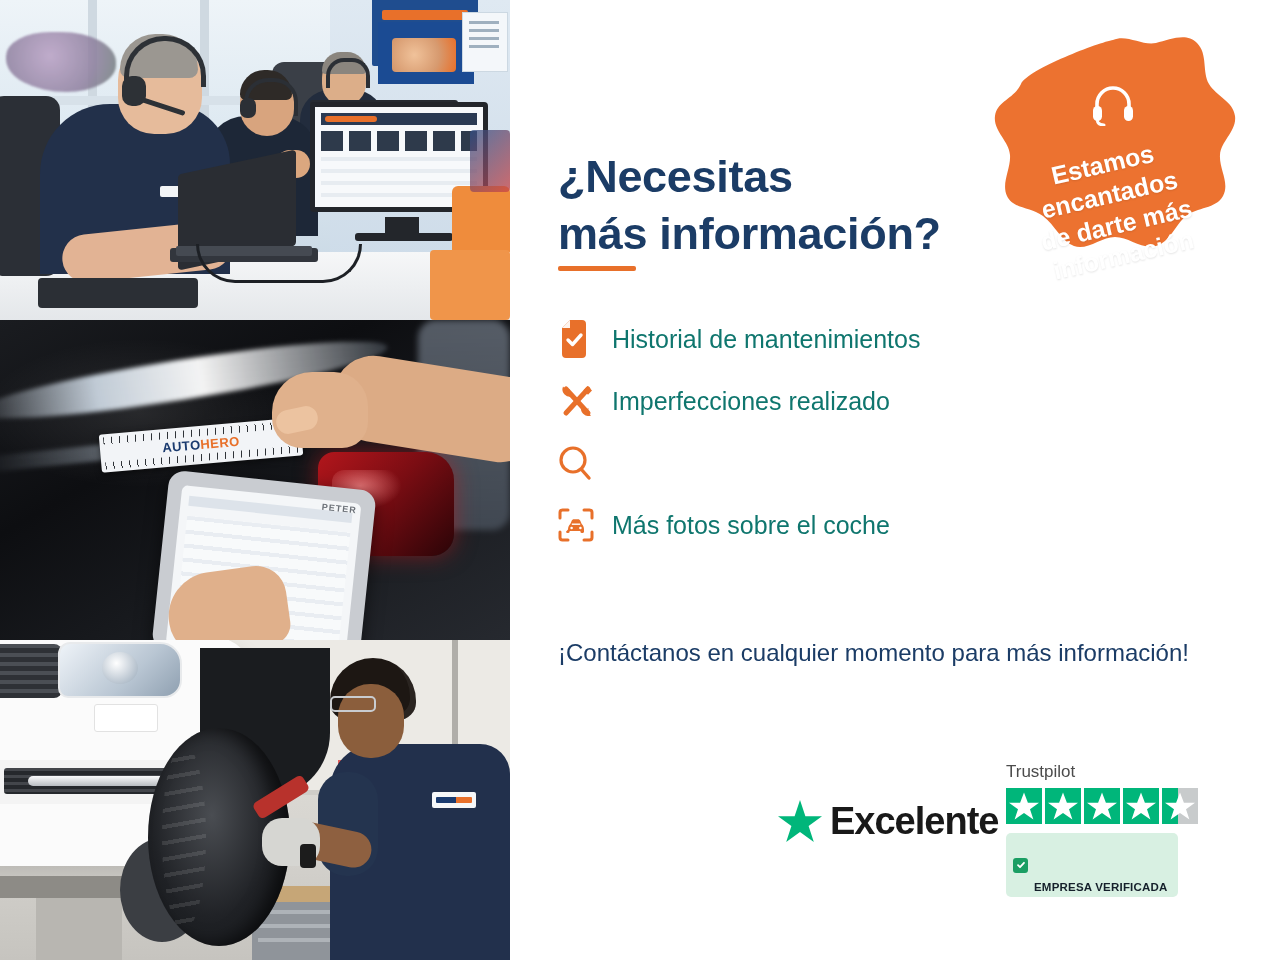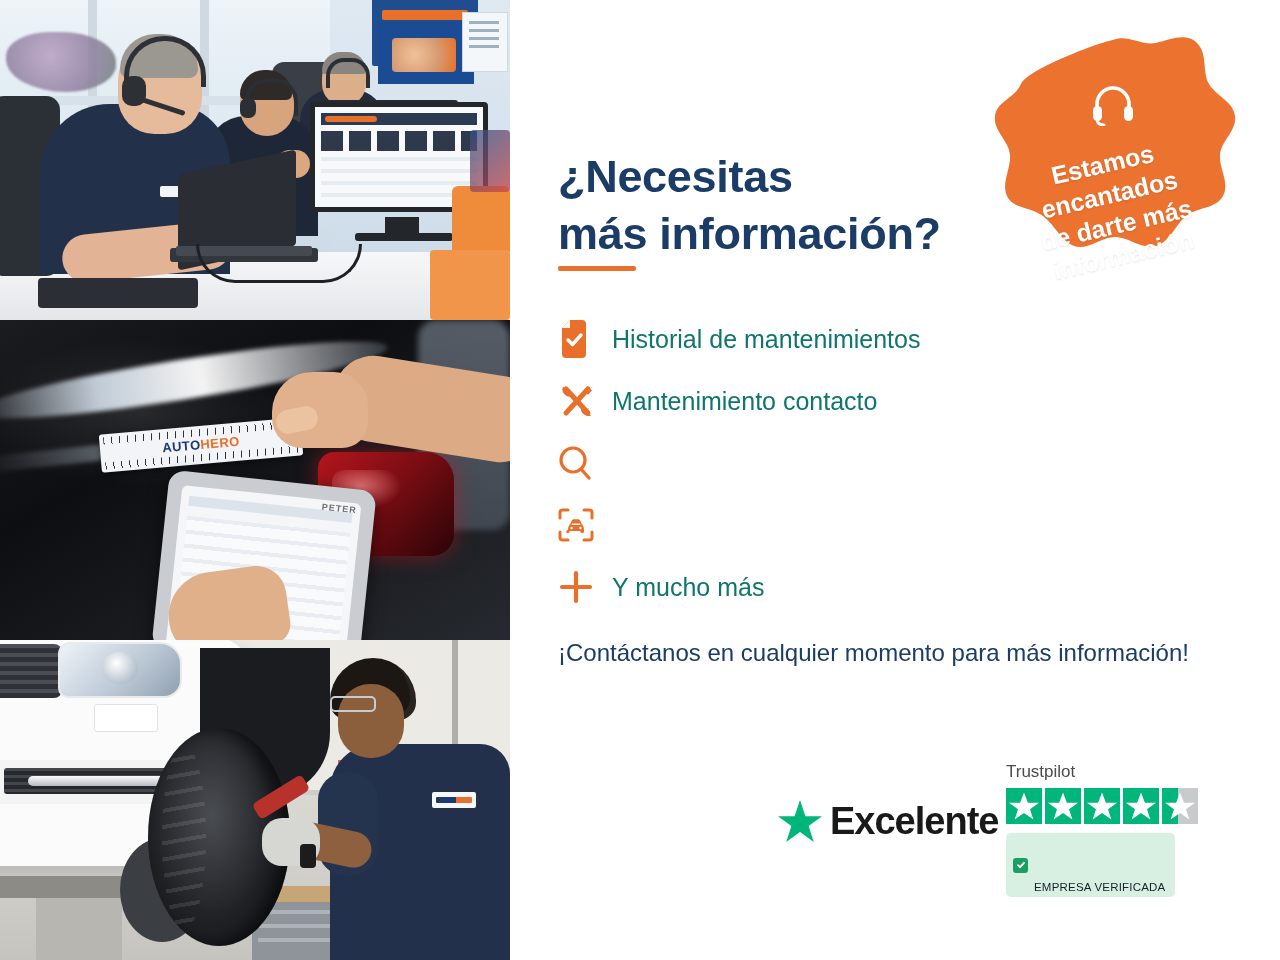--- a/index.html
+++ b/index.html
@@ -199,21 +199,21 @@
   .tp .stars{display:flex;gap:3px;}
   .tp .sbox{position:relative;width:36px;height:36px;background:#00b67a;overflow:hidden;}
   .tp .sbox.half{background:#c8cbcc;}
   .tp .sbox.half .fill{position:absolute;left:0;top:0;width:45%;height:100%;background:#00b67a;}
   .tp .sbox svg{position:absolute;left:3px;top:3px;width:30px;height:30px;}
   .tp .verified{display:inline-flex;align-items:center;gap:6px;margin-top:9px;
     background:#d8f0e2;border-radius:5px;padding:4px 10px 4px 7px;}
   .tp .verified .chk{width:15px;height:15px;border-radius:3px;background:#1a9e63;
     display:flex;align-items:center;justify-content:center;}
   .tp .verified .chk svg{width:10px;height:10px;}
-  .tp .verified .vtxt{font-size:11.5px;font-weight:400;color:#15202b;letter-spacing:.2px;margin-top:44px;}
+  .tp .verified .vtxt{font-size:11.5px;font-weight:700;color:#15202b;letter-spacing:.2px;margin-top:44px;}
 </style>
 </head>
 <body>
 
 <div class="page">
 
   <div class="collage">
 
     <div class="photo p1">
       <div class="win"></div>
@@ -375,21 +375,21 @@
           <svg width="38" height="38" viewBox="0 0 38 38" aria-hidden="true">
             <g stroke="#E8702A" stroke-width="5" stroke-linecap="round">
               <path d="M8 7l22 24"></path>
               <path d="M30 7L8 31"></path>
             </g>
             <path fill="#E8702A" d="M5 4.5a7.5 7.5 0 0 0 9.5 9.8l-3.8-3.8 1.2-3.4-3.5 1.1z"></path>
             <path fill="#E8702A" d="M33 33.5a7.5 7.5 0 0 1-9.5-9.8l3.8 3.8 3.4-1.2-1.1 3.5z"></path>
             <path fill="#E8702A" d="M29.5 4l4.5 4.5-4 4.2-4.6-4.5z"></path>
           </svg>
         </span>
-        <span class="lbl">Mantenimiento contacto</span>
+        <span class="lbl">Imperfecciones realizado</span>
       </div>
 
       <div class="feat">
         <span class="ico">
           <svg width="34" height="36" viewBox="0 0 34 36" aria-hidden="true">
             <circle cx="15" cy="15" r="12" fill="none" stroke="#E8702A" stroke-width="3.2"></circle>
             <path d="M23.5 24.5L31 33" fill="none" stroke="#E8702A" stroke-width="3.4" stroke-linecap="round"></path>
           </svg>
         </span>
       </div>
@@ -402,33 +402,23 @@
               <path d="M26 2h5.5A2.5 2.5 0 0 1 34 4.5V10"></path>
               <path d="M34 24v5.5a2.5 2.5 0 0 1-2.5 2.5H26"></path>
               <path d="M10 32H4.5A2.5 2.5 0 0 1 2 29.5V24"></path>
             </g>
             <path fill="#E8702A" d="M10 21.5c0-2.3 1-4.2 2.3-5.4l1.3-3.2c.4-1 1.3-1.6 2.4-1.6h4c1 0 2 .6 2.4 1.6l1.3 3.2c1.3 1.2 2.3 3.1 2.3 5.4v2.3c0 .6-.5 1.2-1.2 1.2h-1.2c-.6 0-1.2-.6-1.2-1.2V23h-10.8v.8c0 .6-.5 1.2-1.2 1.2h-1.2c-.6 0-1.2-.6-1.2-1.2z"></path>
             <circle cx="13.6" cy="20" r="1.3" fill="#ffffff"></circle>
             <circle cx="22.4" cy="20" r="1.3" fill="#ffffff"></circle>
             <path d="M13.8 16.2h8.4" stroke="#ffffff" stroke-width="1.4"></path>
           </svg>
         </span>
-      </div>
-
-      <div class="feat">
-        <span class="ico">
-          <svg width="36" height="36" viewBox="0 0 36 36" aria-hidden="true">
-            <g stroke="#E8702A" stroke-width="4.2" stroke-linecap="round">
-              <path d="M18 4v28"></path>
-              <path d="M4 18h28"></path>
-            </g>
-          </svg>
-        </span>
-        <span class="lbl">Y mucho más</span>
-      </div>
+        <span class="lbl">Más fotos sobre el coche</span>
+      </div>
+
 
     </div>
 
     <div class="contact">
       <span>¡Contáctanos en cualquier momento para más información!</span>
     </div>
 
     <div class="tp">
       <div class="logo">
         <svg class="star" viewBox="0 0 44 42" aria-hidden="true">

